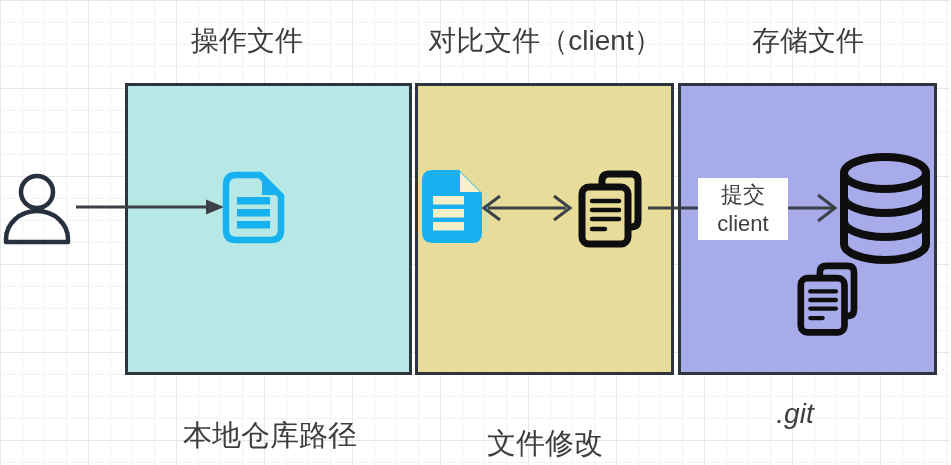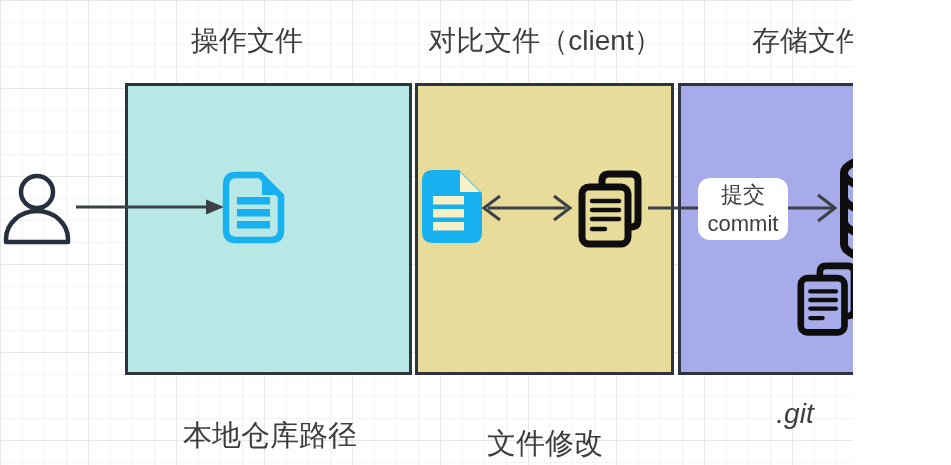--- a/index.html
+++ b/index.html
@@ -17,21 +17,21 @@
     --person: #26303e;
     --text: #3d3d3d;
     --commit-bg: #ffffff;
   }
   * { margin: 0; padding: 0; box-sizing: border-box; }
   html, body { background: #fff; }
   body { font-family: "Liberation Sans", sans-serif; }
 
   .canvas {
     position: relative;
-    width: 853px;
+    width: 950px;
     height: 465px;
     overflow: hidden;
     background-color: var(--canvas-bg);
     background-image:
       linear-gradient(to right, var(--grid-major) 1px, transparent 1px),
       linear-gradient(to bottom, var(--grid-major) 1px, transparent 1px),
       linear-gradient(to right, var(--grid-minor) 1px, transparent 1px),
       linear-gradient(to bottom, var(--grid-minor) 1px, transparent 1px);
     background-size: 88px 88px, 88px 88px, 22px 22px, 22px 22px;
   }
@@ -67,21 +67,20 @@
     left: 698px; top: 178px;
     width: 90px; height: 62px;
     background: var(--commit-bg);
     color: var(--text);
     font-size: 22px;
     line-height: 29px;
     text-align: center;
     display: flex;
     flex-direction: column;
     justify-content: center;
-    border-radius: 12px;
   }
 
   
   .stroke-person { stroke: var(--person); fill: none; }
   .stroke-arrow  { stroke: var(--arrow); fill: none; }
   .fill-arrow    { fill: var(--arrow); }
   .stroke-blue   { stroke: var(--doc-blue); fill: none; }
   .fill-blue     { fill: var(--doc-blue); }
   .fill-cream    { fill: var(--fold-cream); }
   .stroke-black  { stroke: var(--icon-black); fill: none; }
@@ -159,20 +158,20 @@
       <rect class="stroke-black" stroke-width="7" x="4" y="17" width="46" height="57" rx="7"></rect>
       <line class="stroke-black" stroke-width="4.5" stroke-linecap="round" x1="14" y1="31" x2="41" y2="31"></line>
       <line class="stroke-black" stroke-width="4.5" stroke-linecap="round" x1="14" y1="40" x2="41" y2="40"></line>
       <line class="stroke-black" stroke-width="4.5" stroke-linecap="round" x1="14" y1="49" x2="41" y2="49"></line>
       <line class="stroke-black" stroke-width="4.5" stroke-linecap="round" x1="14" y1="59" x2="27" y2="59"></line>
     </g>
   </svg>
 
   <div class="commit-label">
     <div>提交</div>
-    <div>commit</div>
+    <div>client</div>
   </div>
 
   <div class="label caption" style="left:545px; top:424px;">文件修改</div>
   <div class="label caption" style="left:270px; top:416px;">本地仓库路径</div>
   <div class="label caption-git" style="left:795px; top:398px;">.git</div>
 
 </div>
 
 </body></html>

